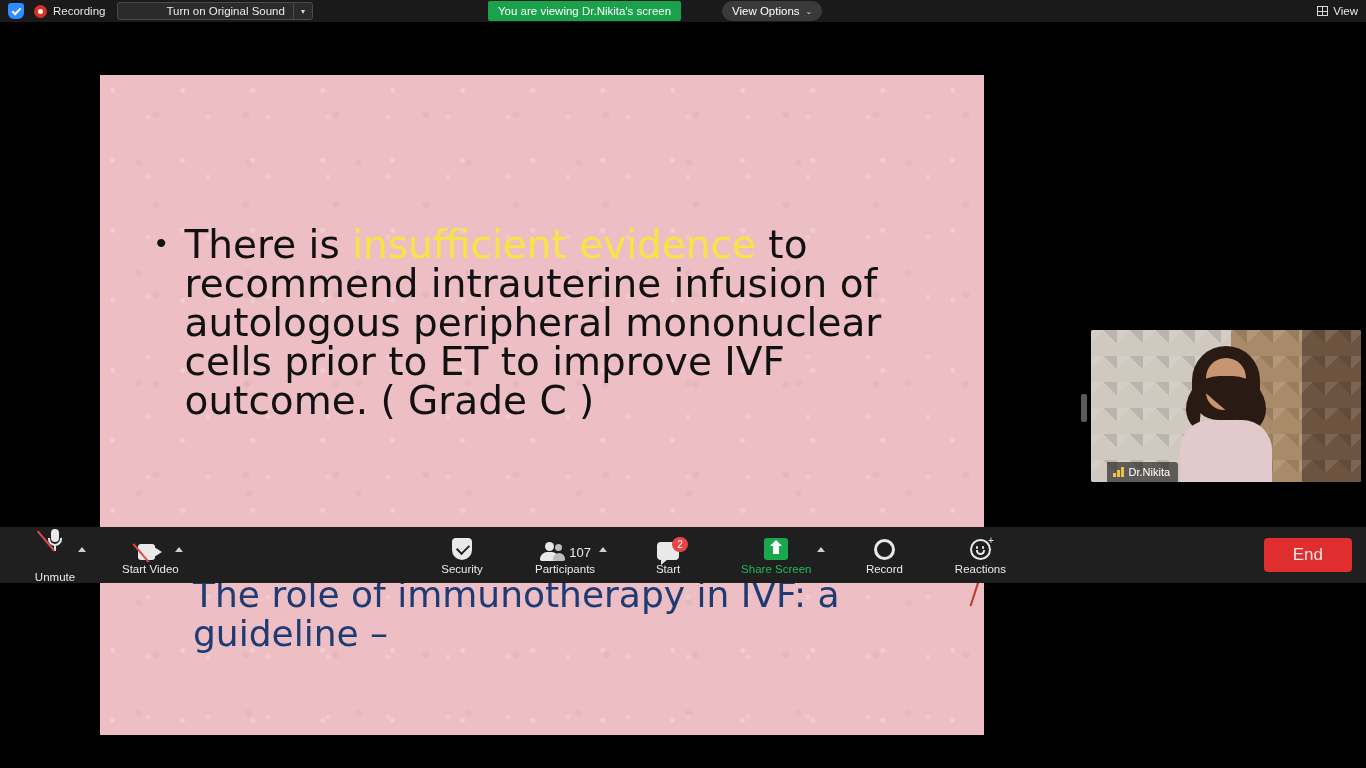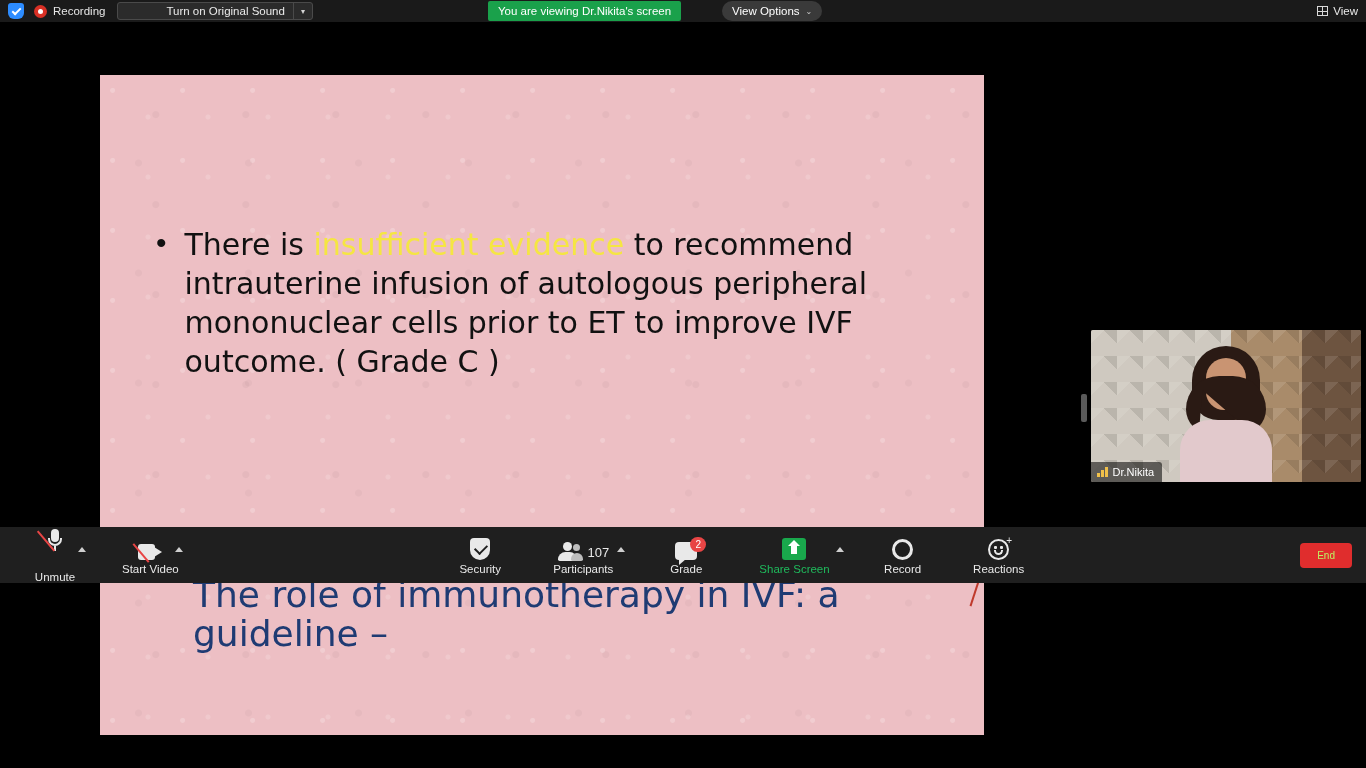--- a/index.html
+++ b/index.html
@@ -91,21 +91,21 @@
     overflow:hidden;
   }
   .bullet-block {
     position:absolute; left:56px; top:150px; width:800px;
     display:flex; gap:18px;
   }
   .bullet-dot {
     color:#111; font-size:30px; line-height:40px; flex:none; margin-top:-2px;
   }
   .bullet-text {
-    color:#111; font-size:30px; line-height:39px; font-family:"DejaVu Sans", sans-serif;
+    color:#111; font-size:39px; line-height:39px; font-family:"DejaVu Sans", sans-serif;
     font-weight:400;
   }
   .hl { color:#f5e642; }
   .source-text {
     position:absolute; left:72px; top:500px; width:790px;
     color:#1f3b73; font-size:36px; line-height:39px;
     font-family:"DejaVu Sans", sans-serif;
     margin-left:21px;
   }
   .red-mark {
@@ -144,21 +144,21 @@
   .vt-hair2 {
     position:absolute; left:8px; top:30px; width:80px; height:58px;
     background:#2a1a14; border-radius:40px 40px 30px 30px;
     clip-path:polygon(0 0,22% 0,16% 100%,0 100%,0 0, 78% 0,100% 0,100% 100%,84% 100%);
   }
   .vt-body {
     position:absolute; left:2px; top:74px; width:92px; height:62px;
     background:#e2c9cc; border-radius:30px 30px 0 0;
   }
   .vt-label {
-    position:absolute; left:0; bottom:0; height:20px; display:flex; align-items:center;
+    position:absolute; left:16px; bottom:0; height:20px; display:flex; align-items:center;
     gap:5px; padding:0 8px 0 6px; background:rgba(0,0,0,.55); border-radius:0 3px 0 0;
   }
   .sig-icon { display:flex; align-items:flex-end; gap:1.5px; height:10px; }
   .sig-icon i { width:2.5px; background:#f0c04a; display:block; }
   .sig-icon i:nth-child(1){height:4px;}
   .sig-icon i:nth-child(2){height:7px;}
   .sig-icon i:nth-child(3){height:10px;}
   .vt-name { color:#fff; font-size:11px; }
 
   
@@ -229,22 +229,22 @@
   
   .smile { position:relative; width:21px; height:21px; border:2px solid #e9e9e9; border-radius:50%; }
   .smile .e1,.smile .e2{ position:absolute; top:5px; width:2.5px; height:3px; background:#e9e9e9; border-radius:1px;}
   .smile .e1{ left:4px;} .smile .e2{ left:10px;}
   .smile .m{ position:absolute; left:4px; top:9px; width:9px; height:5px; border:2px solid #e9e9e9;
     border-top:none; border-radius:0 0 9px 9px;}
   .smile .plus{ position:absolute; right:-5px; top:-5px; color:#e9e9e9; font-size:10px; line-height:10px;}
   .spacer-left { width:18px; }
   .gap { flex:1 1 auto; }
   .end-btn {
-    margin-right:14px; background:#e02d2d; color:#bef264; font-size:10px;
-    padding:7px 17px; border-radius:4px; border:none;
+    margin-right:14px; background:#e02d2d; color:#e5e5e5; font-size:17px;
+    padding:7px 29px; border-radius:4px; border:none;
   }
 </style>
 </head>
 <body>
 
 <div class="app">
 
   <div class="topbar">
     <div class="shield-icon"></div>
 
@@ -362,21 +362,21 @@
       <span class="lbl">Participants</span>
       <span class="caretup" style="right:-12px;"></span>
     </div>
 
     <div class="tb-item" style="margin-left:46px;">
       <span class="tb-ico">
         <span class="bubble">
             <span class="badge">2</span>
           </span>
       </span>
-      <span class="lbl">Grade</span>
+      <span class="lbl">Start</span>
     </div>
 
     <div class="tb-item" style="margin-left:46px;text-align:right;">
       <span class="tb-ico">
           <span class="share-ico"></span>
         </span>
       <span class="lbl green">Share Screen</span>
       <span class="caretup" style="right:-14px;"></span>
     </div>
 

